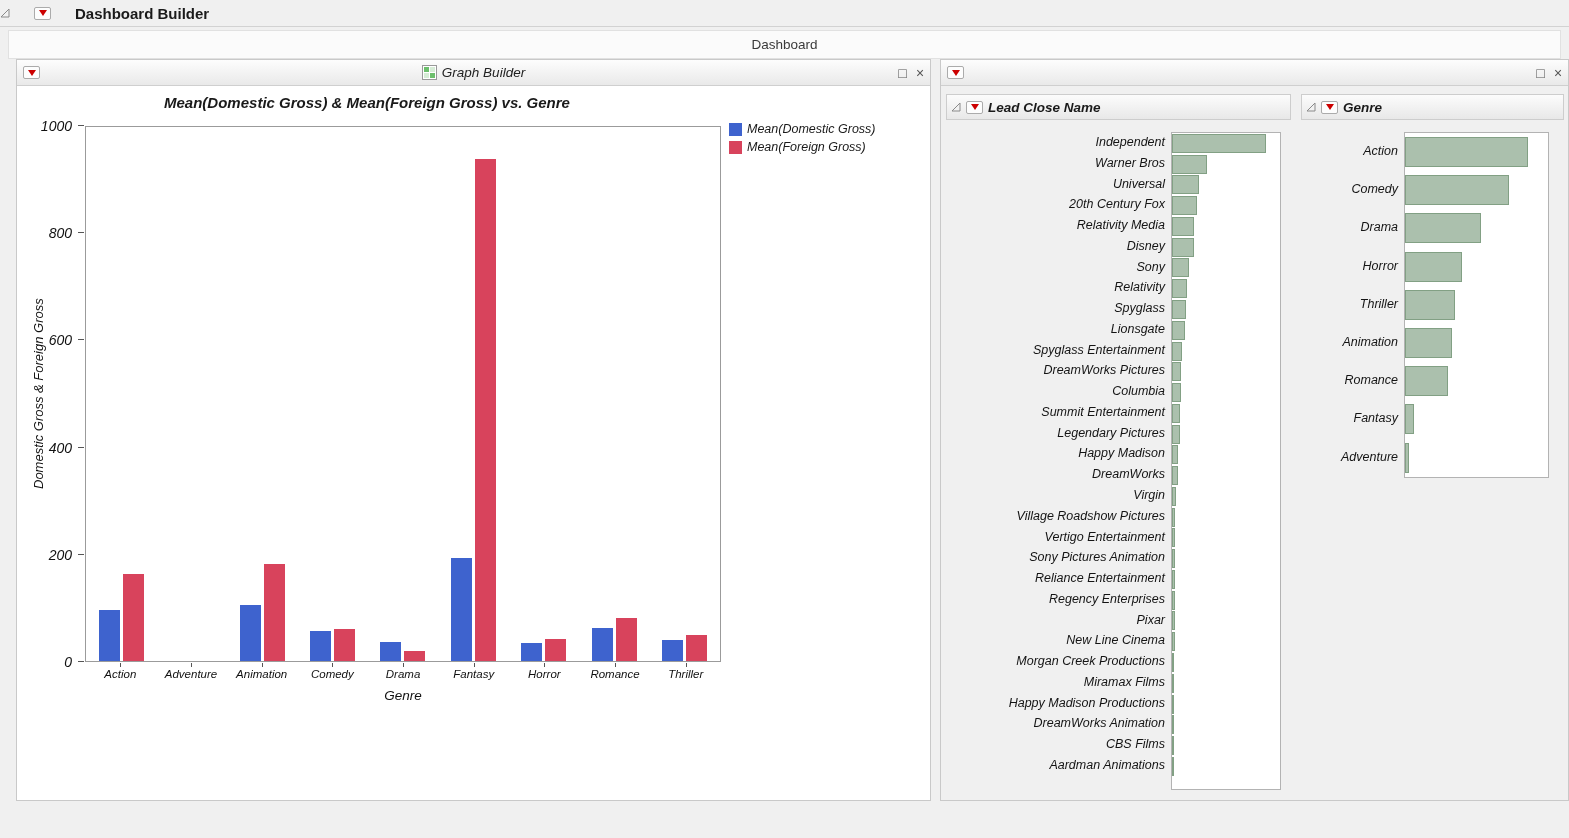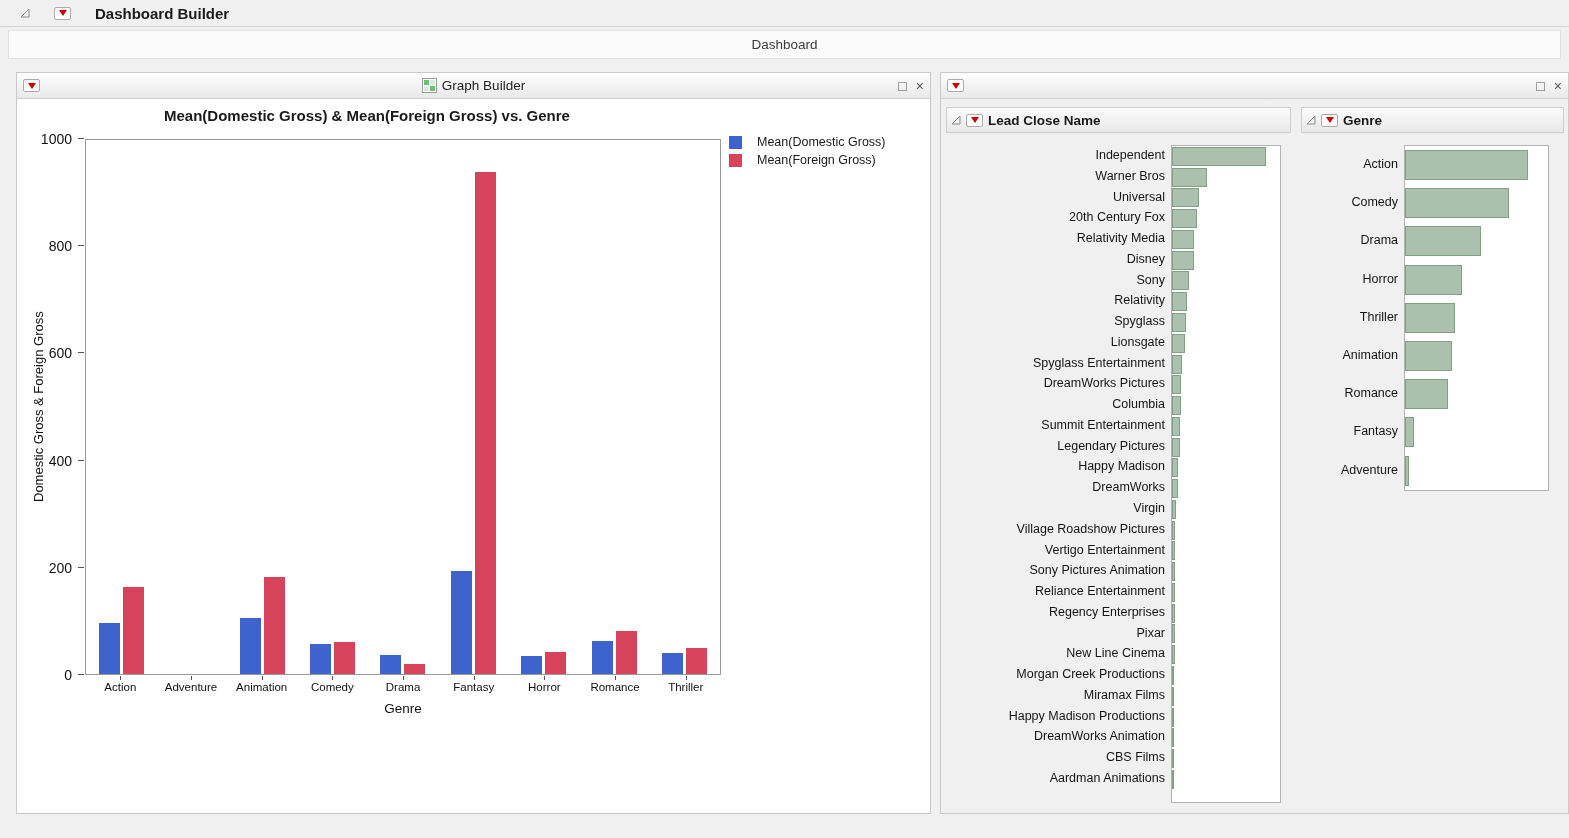--- a/index.html
+++ b/index.html
@@ -5,28 +5,28 @@
   :root{
     --filter-fill:#ABC0AD;
     --filter-border:#82A084;
     --strip-blue:#CDE8FA;
   }
   *{box-sizing:border-box;margin:0;padding:0;}
   body{font-family:"Liberation Sans",sans-serif;background:#fff;}
   .app{position:relative;width:1569px;height:838px;background:#f0f0f0;overflow:hidden;color:#1a1a1a;}
 
   
-  .titlebar{height:27px;border-bottom:1px solid #d2d2d2;background:#f0f0f0;display:flex;align-items:center;gap:24px;padding-left:20px;}
+  .titlebar{height:27px;border-bottom:1px solid #d2d2d2;background:#f0f0f0;display:flex;align-items:center;gap:24px;padding-left:0;}
   .titlebar .win-title{font-weight:bold;font-size:15px;}
   .preview-strip{height:29px;margin-top:2px;background:var(--strip-blue);display:flex;align-items:center;justify-content:center;}
   .btn-close-preview{font-family:"Liberation Sans",sans-serif;font-size:13px;padding:2px 9px;background:#f1f1f1;border:1px solid #4a4a4a;outline:1px dotted #777;outline-offset:-4px;cursor:pointer;}
   .dashboard-tab{height:29px;margin:3px 8px 0 8px;background:#fbfbfb;border:1px solid #e1e1e1;display:flex;align-items:center;justify-content:center;font-size:13.5px;color:#3a3a3a;}
 
   
-  .main{display:flex;margin-top:13px;height:742px;padding-left:16px;}
+  .main{display:flex;margin-top:0;height:742px;padding-left:16px;font-style:italic;}
   .left-panel{width:915px;background:#fff;border:1px solid #c9c9c9;display:flex;flex-direction:column;}
   .splitter{width:9px;background:#f0f0f0;}
   .right-panel{flex:1;background:#f0f0f0;border:1px solid #c9c9c9;display:flex;flex-direction:column;}
 
   .panel-header{height:26px;flex:none;background:linear-gradient(#fdfdfd,#e9e9e9);border-bottom:1px solid #cfcfcf;display:flex;align-items:center;position:relative;padding:0 6px;}
   .panel-header .center-title{position:absolute;left:0;right:0;text-align:center;font-size:13.5px;color:#222;pointer-events:none;}
   .panel-header .center-title svg{vertical-align:-3px;margin-right:5px;}
   .panel-header .right-icons{margin-left:auto;display:flex;gap:9px;align-items:center;z-index:2;}
   .win-glyph{font-size:14px;color:#555;cursor:pointer;line-height:1;}
 
@@ -42,21 +42,21 @@
   .cat-slot{flex:1;display:flex;align-items:flex-end;justify-content:center;gap:3px;height:100%;}
   .vbar{width:21px;}
   .y-axis{position:absolute;left:0;top:40px;width:68px;height:536px;}
   .ytick{position:absolute;right:13px;transform:translateY(50%);font-size:14px;color:#111;}
   .ytickmark{position:absolute;right:1px;width:6px;height:1px;background:#555;}
   .x-axis{position:absolute;left:68px;top:579px;width:636px;display:flex;}
   .xtick{flex:1;text-align:center;font-size:11.5px;color:#111;position:relative;padding-top:3px;}
   .xtick::before{content:"";position:absolute;top:-2px;left:50%;width:1px;height:4px;background:#555;}
   .x-title{position:absolute;left:68px;top:602px;width:636px;text-align:center;font-size:13.5px;color:#111;}
   .legend{position:absolute;left:712px;top:36px;}
-  .legend-entry{display:flex;align-items:flex-end;gap:15px;margin-bottom:4px;font-size:12.5px;}
+  .legend-entry{display:flex;align-items:flex-end;gap:5px;margin-bottom:4px;font-size:12.5px;}
   .swatch{width:13px;height:13px;display:inline-block;flex:none;}
 
   
   .right-content{position:relative;flex:1;background:#f0f0f0;}
   .filter{position:absolute;top:8px;}
   .filter-studio{left:5px;width:345px;}
   .filter-genre{left:360px;width:263px;}
   .filter-header{height:26px;display:flex;align-items:center;gap:5px;padding:0 4px;background:linear-gradient(#fcfcfc,#e8e8e8);border:1px solid #cdcdcd;font-weight:bold;font-size:13.5px;}
   .filter-body{display:flex;margin-top:12px;}
   .labels-col{flex:none;}

